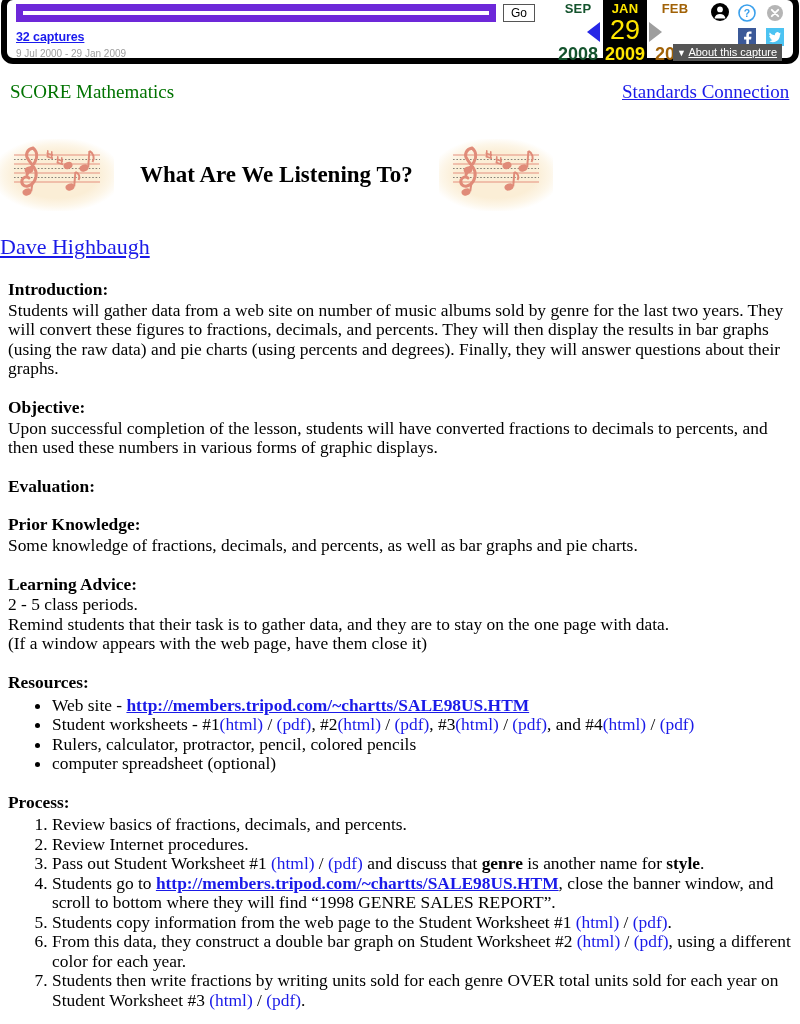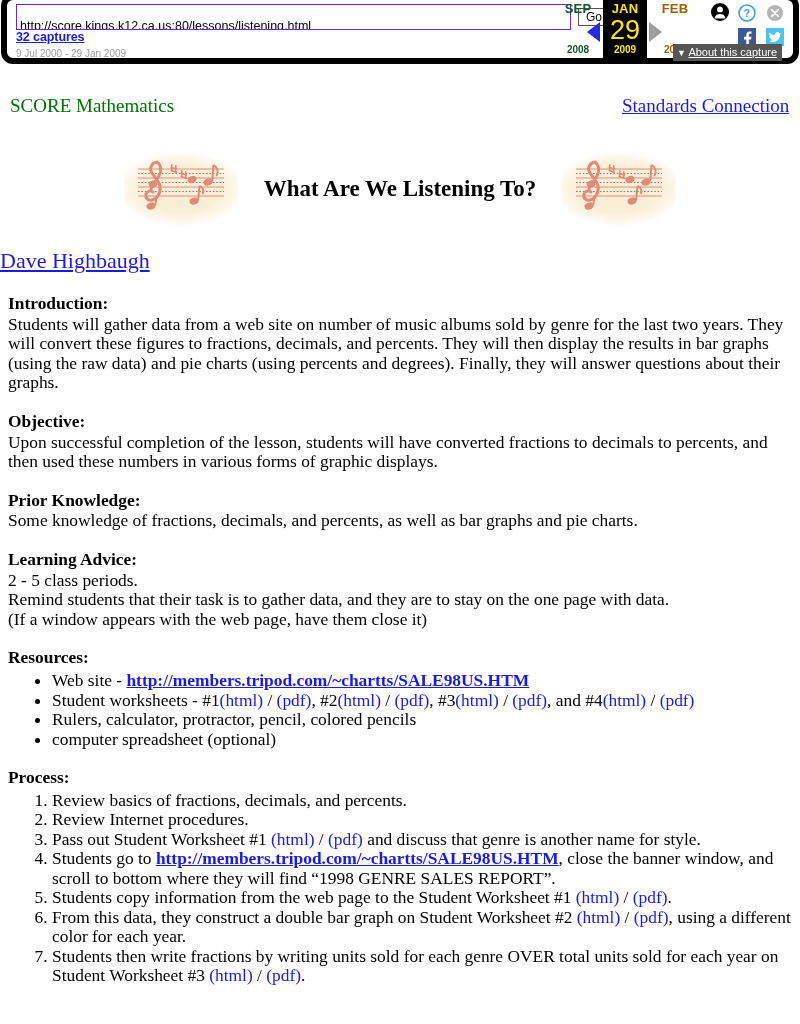--- a/index.html
+++ b/index.html
@@ -39,28 +39,28 @@
   }
   .wm-urlrow {
     position: absolute;
     left: 16px;
     top: 4px;
     display: flex;
     align-items: center;
     gap: 7px;
   }
   .wm-url {
-    width: 555px;
+    width: 480px;
     height: 18px;
     line-height: 18px;
-    border: 1px solid #6d28d9;
+    border: 7px solid #6d28d9;
     background: #ffffff;
     font-size: 12.5px;
     color: #000000;
-    padding: 12px 3px;
+    padding: 0 3px;
     box-sizing: border-box;
     font-family: "Liberation Sans", "DejaVu Sans", sans-serif;
     white-space: nowrap;
     overflow: hidden;
   }
   .wm-go {
     height: 18px;
     line-height: 16px;
     border: 1px solid #555;
     background: #ffffff;
@@ -121,21 +121,21 @@
     top: 17px;
     width: 100%;
     font-size: 27px;
     font-weight: normal;
     line-height: 27px;
   }
   .wm-yr {
     position: absolute;
     top: 44px;
     width: 100%;
-    font-size: 10px;
+    font-size: 18px;
     font-weight: bold;
   }
   .wm-arrow {
     position: absolute;
     top: 22px;
     width: 0; height: 0;
     border-top: 10px solid transparent;
     border-bottom: 10px solid transparent;
   }
   .wm-arrow.left {
@@ -185,21 +185,21 @@
   
   #page {
     position: relative;
     width: 800px;
     padding: 0;
     background: #ffffff;
   }
   .toprow {
     position: relative;
     height: 30px;
-    margin-top: 28px;
+    margin-top: 14px;
     padding: 0 8px;
   }
   .score-title {
     position: absolute;
     left: 10px;
     top: 0;
     font-size: 19px;
     color: #017301;
     font-family: "Liberation Serif", "DejaVu Serif", serif;
     white-space: nowrap;
@@ -212,21 +212,20 @@
     color: #1a1ae8;
     text-decoration: underline;
     white-space: nowrap;
     cursor: pointer;
     font-family: "Liberation Serif", "DejaVu Serif", serif;
   }
 
   .hero {
     display: flex;
     align-items: center;
-    justify-content: center;
     gap: 0px;
     margin-top: 28px;
   }
   .music-img {
     width: 114px;
     height: 72px;
     flex: 0 0 auto;
     border-radius: 22px/20px;
     background:
       radial-gradient(ellipse 58% 52% at 50% 50%, #fbeed6 0%, #fbeed6 62%, #fdf6e8 82%, #ffffff 100%);
@@ -301,21 +300,21 @@
   a.lnk {
     color: #1a1ae8;
     cursor: pointer;
   }
   a.biglnk {
     color: #1a1ae8;
     text-decoration: underline;
     font-weight: bold;
     cursor: pointer;
   }
-  b.inl { font-weight: normal; }
+  b.inl { font-weight: bold; }
 
   .sec-block { margin-bottom: 19px; }
   .sec-block:last-child { margin-bottom: 0; }
 </style>
 </head>
 <body>
 
 <div id="wm-toolbar">
   <div id="wm-frame"></div>
 
@@ -484,20 +483,21 @@
       <h3 class="sec">Introduction:</h3>
       <p class="sec-body tight">Students will gather data from a web site on number of music albums sold by genre for the last two years. They will convert these figures to fractions, decimals, and percents. They will then display the results in bar graphs (using the raw data) and pie charts (using percents and degrees). Finally, they will answer questions about their graphs.</p>
     </div>
 
     <div class="sec-block">
       <h3 class="sec">Objective:</h3>
       <p class="sec-body tight">Upon successful completion of the lesson, students will have converted fractions to decimals to percents, and then used these numbers in various forms of graphic displays.</p>
     </div>
 
     <div class="sec-block">
+      <h3 class="sec">Evaluation:</h3>
     </div>
 
     <div class="sec-block">
       <h3 class="sec">Prior Knowledge:</h3>
       <p class="sec-body tight">Some knowledge of fractions, decimals, and percents, as well as bar graphs and pie charts.</p>
     </div>
 
     <div class="sec-block">
       <h3 class="sec">Learning Advice:</h3>
       <p class="sec-body tight">2 - 5 class periods.</p>

